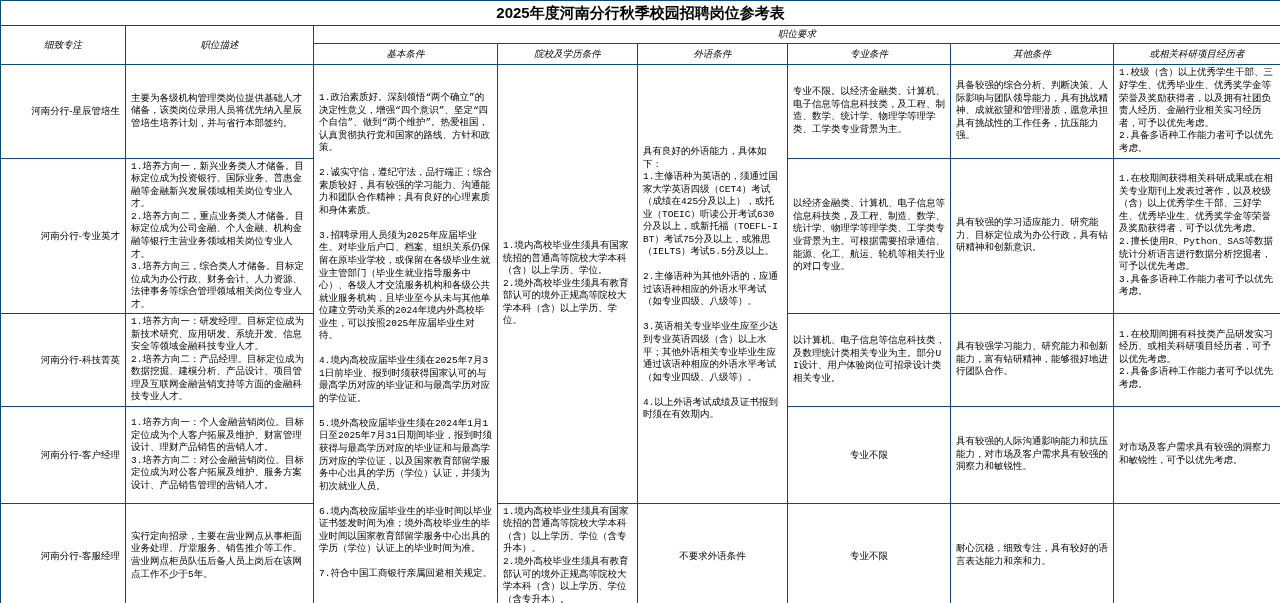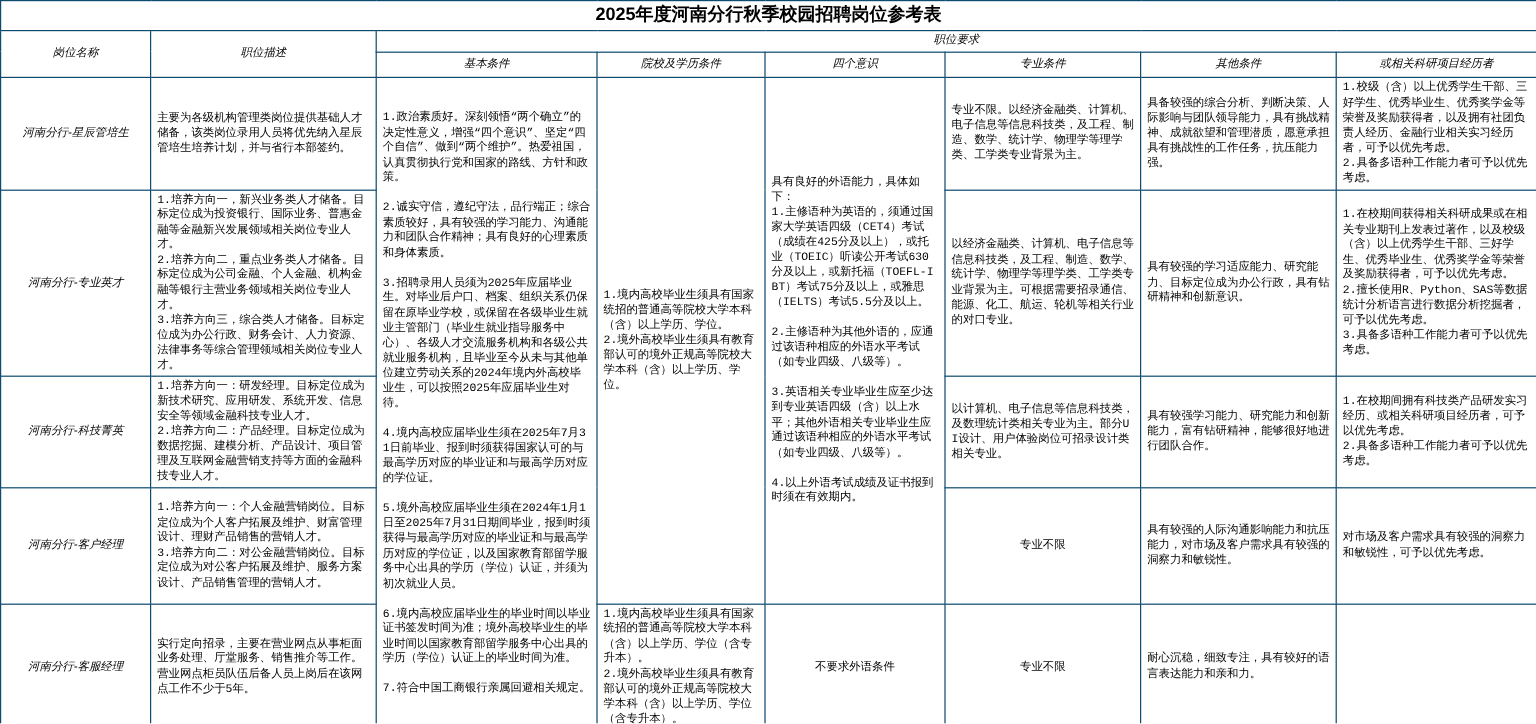--- a/index.html
+++ b/index.html
@@ -4,21 +4,21 @@
 <style>
   html,body{margin:0;padding:0;background:#ffffff;}
   body{font-family:"Liberation Sans","DejaVu Sans",sans-serif;color:#000;}
   .sheet{width:1280px;height:603px;overflow:hidden;background:#fff;}
   table{border-collapse:collapse;table-layout:fixed;width:1280px;}
   td,th{border:1px solid #0c4a6e;font-size:9.5px;line-height:1.32;font-weight:400;
         vertical-align:middle;padding:2px 5px;overflow:hidden;box-sizing:border-box;
         word-break:break-all;}
   th{text-align:center;font-style:italic;}
   .title-cell{font-size:15px;font-weight:700;text-align:center;padding:2px 0;}
-  .name-cell{text-align:center;font-style:italic;}
+  .name-cell{text-align:right;}
   .pre{white-space:pre-line;text-align:left;font-family:Liberation Mono, monospace;}
   .c{text-align:center;margin-top:43px;}
 </style>
 </head>
 <body>
 
 <div class="sheet">
   <table>
     <colgroup>
       <col style="width:125px">
@@ -30,28 +30,28 @@
       <col style="width:163px">
         <col style="width:167px">
     </colgroup>
 
     <tbody>
         <tr style="height:23px">
       <td class="title-cell" colspan="8">2025年度河南分行秋季校园招聘岗位参考表</td>
     </tr>
 
     <tr style="height:18px">
-      <th rowspan="2">岗位名称</th>
+      <th rowspan="2">细致专注</th>
       <th rowspan="2">职位描述</th>
       <th colspan="6">职位要求</th>
     </tr>
     <tr style="height:21px">
       <th>基本条件</th>
       <th>院校及学历条件</th>
-      <th>四个意识</th>
+      <th>外语条件</th>
       <th>专业条件</th>
       <th>其他条件</th>
       <th>或相关科研项目经历者</th>
     </tr>
 
     <tr style="height:94px">
       <td class="name-cell">河南分行-星辰管培生</td>
       <td class="pre">主要为各级机构管理类岗位提供基础人才储备，该类岗位录用人员将优先纳入星辰管培生培养计划，并与省行本部签约。</td>
       <td class="pre" rowspan="5">1.政治素质好。深刻领悟“两个确立”的决定性意义，增强“四个意识”、坚定“四个自信”、做到“两个维护”。热爱祖国，认真贯彻执行党和国家的路线、方针和政策。
 

